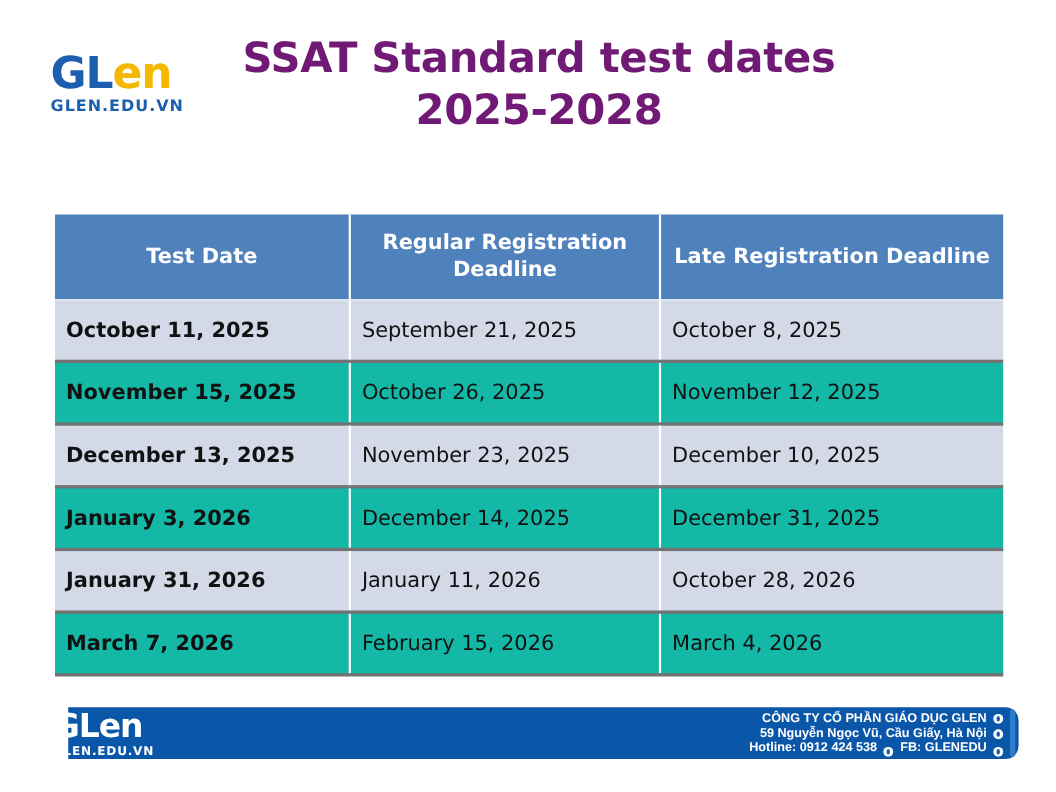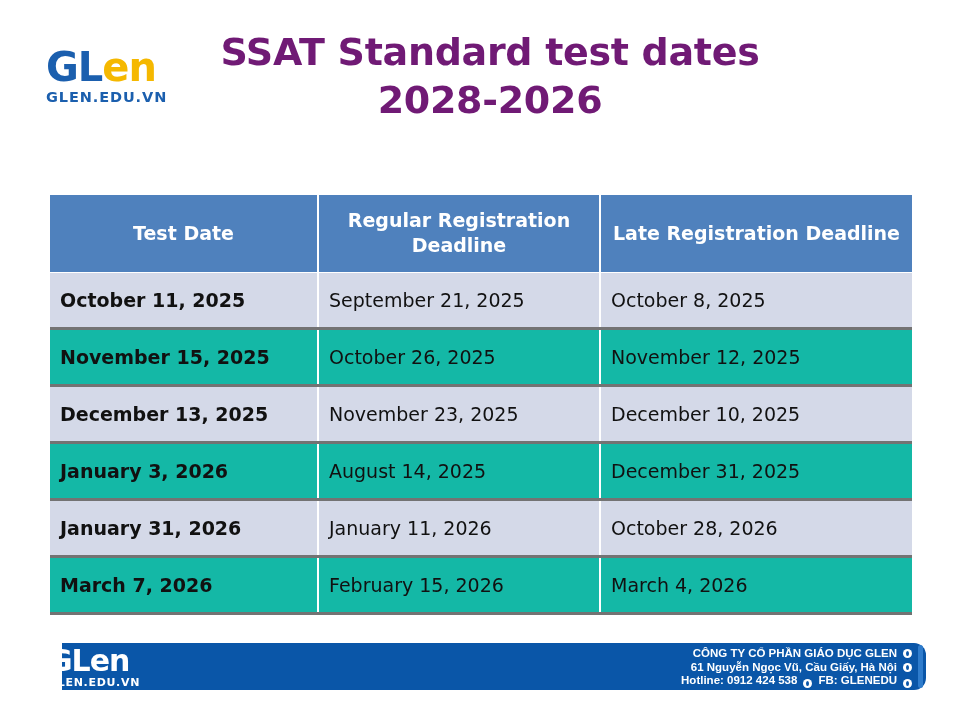--- a/index.html
+++ b/index.html
@@ -204,21 +204,21 @@
 </head>
 <body>
 
 <div class="header-logo">
   <div class="logo-word"><span class="logo-gl">GL</span><span class="logo-en">en</span></div>
   <div class="logo-sub">GLEN.EDU.VN</div>
 </div>
 
 <div class="title-block">
   <div class="title-line">SSAT Standard test dates</div>
-  <div class="title-line">2028-2026</div>
+  <div class="title-line">2025-2028</div>
 </div>
 
 <div class="table-wrap">
   <table class="dates">
     <colgroup>
       <col class="c1">
         <col class="c2">
         <col class="c3">
     </colgroup>
     <thead>
@@ -239,21 +239,21 @@
         <td>October 26, 2025</td>
         <td>November 12, 2025</td>
       </tr>
       <tr class="odd">
         <td class="testdate">December 13, 2025</td>
         <td>November 23, 2025</td>
         <td>December 10, 2025</td>
       </tr>
       <tr class="even">
         <td class="testdate">January 3, 2026</td>
-        <td>August 14, 2025</td>
+        <td>December 14, 2025</td>
         <td>December 31, 2025</td>
       </tr>
       <tr class="odd">
         <td class="testdate">January 31, 2026</td>
         <td>January 11, 2026</td>
         <td>October 28, 2026</td>
       </tr>
       <tr class="even">
         <td class="testdate">March 7, 2026</td>
         <td>February 15, 2026</td>
@@ -271,21 +271,21 @@
     <div class="logo-word"><span>GL</span><span>en</span></div>
     <div class="logo-sub">GLEN.EDU.VN</div>
   </div>
 
   <div class="footer-contact">
     <div class="contact-line">
       <span>CÔNG TY CỔ PHẦN GIÁO DỤC GLEN</span>
       <span class="dot-icon"></span>
     </div>
     <div class="contact-line">
-      <span>61 Nguyễn Ngọc Vũ, Cầu Giấy, Hà Nội</span>
+      <span>59 Nguyễn Ngọc Vũ, Cầu Giấy, Hà Nội</span>
       <span class="dot-icon"></span>
     </div>
     <div class="contact-line">
       <span class="contact-seg">
         <span>Hotline: 0912 424 538</span>
         <span class="dot-icon"></span>
       </span>
       <span class="contact-seg">
         <span>FB: GLENEDU</span>
         <span class="dot-icon"></span>

